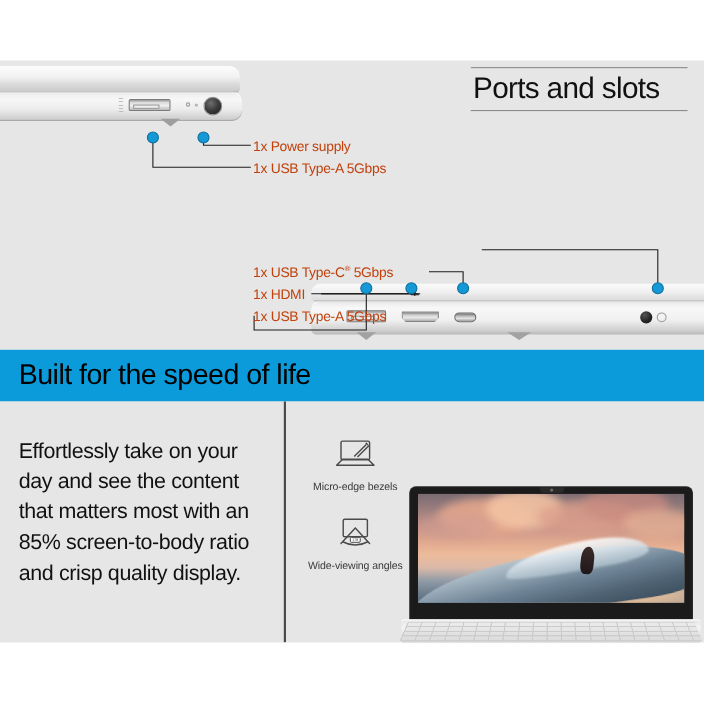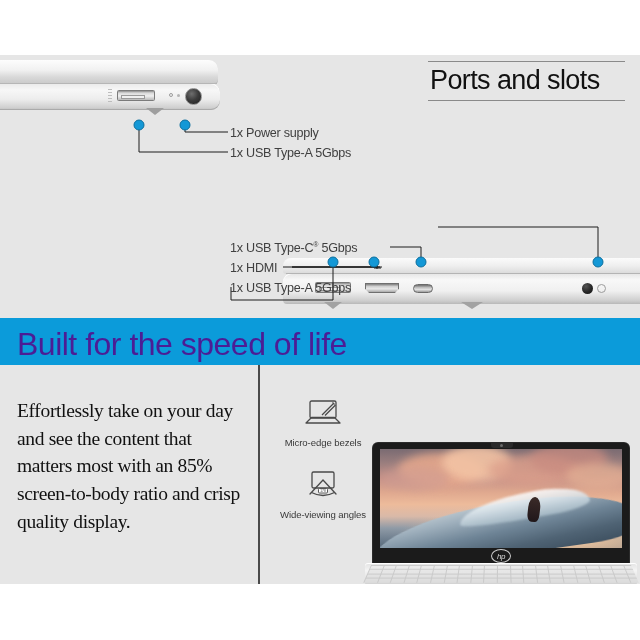--- a/index.html
+++ b/index.html
@@ -88,40 +88,40 @@
   }
   .lb-jack-ico{position:absolute;left:314px;top:26px;width:9px;height:9px;border:1px solid #9c9c9c;border-radius:50%;box-sizing:border-box;}
   .lb-foot1{position:absolute;left:41px;top:44px;width:0;height:0;
     border-left:9px solid transparent;border-right:9px solid transparent;border-top:7px solid #a2a2a2;}
   .lb-foot2{position:absolute;left:178px;top:44px;width:0;height:0;
     border-left:11px solid transparent;border-right:11px solid transparent;border-top:7px solid #a2a2a2;}
 
   
   .callouts{position:absolute;left:0;top:0;width:640px;height:263px;}
   .callout-label{
-    position:absolute;font-size:12.6px;color:#404040;white-space:nowrap;letter-spacing:-0.25px;
+    position:absolute;font-size:12.6px;color:#c2410c;white-space:nowrap;letter-spacing:-0.25px;
   }
   .callout-label sup{font-size:7px;vertical-align:super;}
 
   svg.leaders{position:absolute;left:0;top:0;width:640px;height:263px;overflow:visible;}
 
   
   .banner{position:absolute;left:0;top:263px;width:640px;height:47px;background:#0b9bda;}
   .banner-text{
-    position:absolute;left:17px;top:7px;font-size:32px;color:#4c1d95;
+    position:absolute;left:17px;top:7px;font-size:26px;color:#000000;
     letter-spacing:-0.5px;line-height:1.2;white-space:nowrap;
   }
 
   
   .lower{position:absolute;left:0;top:310px;width:640px;height:219px;background:#e6e6e6;}
   .lower-divider{position:absolute;left:258px;top:0;width:1.5px;height:219px;background:#4a4a4a;}
 
   .lead-copy{
     position:absolute;left:17px;top:32px;width:228px;
-    font-size:19.5px;line-height:1.42;color:#111;letter-spacing:-0.35px;font-family:Liberation Serif, serif;
+    font-size:19.5px;line-height:1.42;color:#111;letter-spacing:-0.35px;
   }
 
   .features{position:absolute;left:276px;top:30px;width:94px;}
   .feature{width:94px;text-align:center;margin-bottom:18px;}
   .feature-ico{height:36px;display:flex;align-items:center;justify-content:center;}
   .feature-cap{font-size:9.6px;line-height:1.38;color:#3a3a3a;letter-spacing:-0.1px;margin-top:5px;}
 
   
   .hero{position:absolute;left:373px;top:78px;width:256px;height:145px;}
   .hero-lid{
@@ -332,22 +332,19 @@
           <div class="cloud c2"></div>
           <div class="cloud c3"></div>
           <div class="cloud c4"></div>
           <div class="cloud c5"></div>
           <div class="cloud c6"></div>
           <div class="wave"></div>
           <div class="wave-crest"></div>
           <div class="surfer"></div>
         </div>
       </div>
-      <div class="hero-chin">
-        <div class="hp-logo">hp</div>
-      </div>
       <div class="hero-body">
         <div class="keyboard"></div>
 
       </div>
     </div>
   </div>
 </div>
 
 </body></html>

